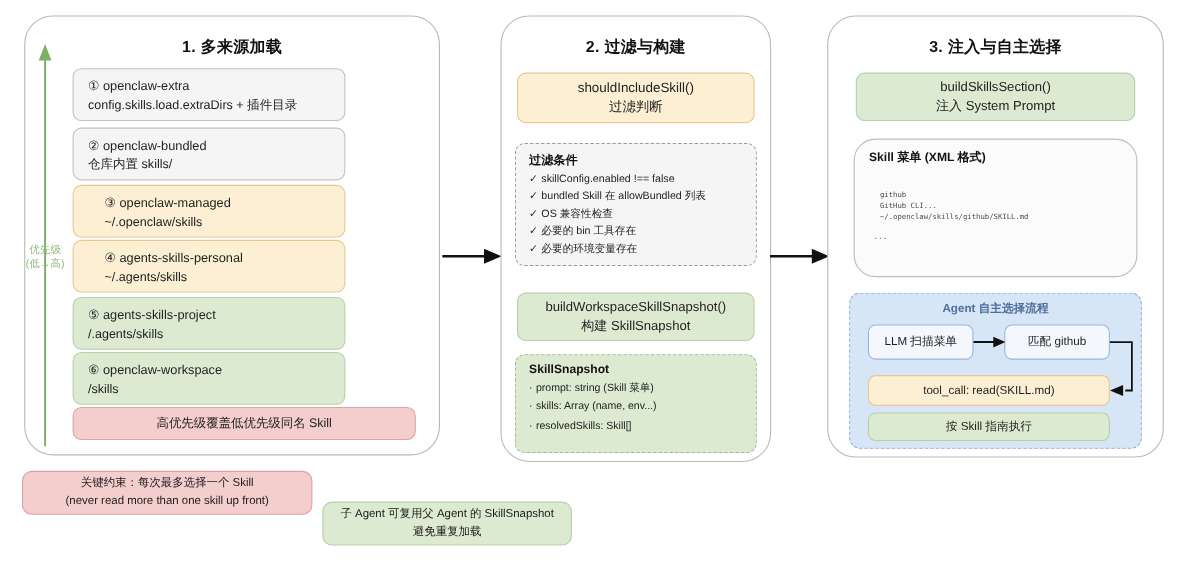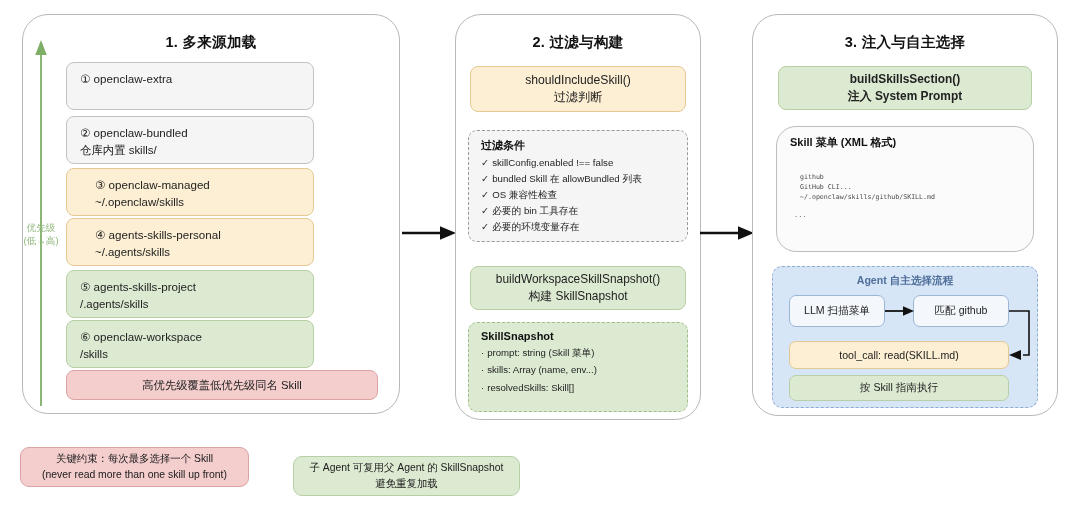--- a/index.html
+++ b/index.html
@@ -111,21 +111,21 @@
     list-style:none; font-size:9.6px; color:#232323;
     line-height:1.3; margin:0 0 5px 0; white-space:nowrap;
   }
   #skill-snapshot ul { margin:0; padding:0; }
   .dot { margin-right:3px; }
 
   
   #build-skills-section {
     left:778px; top:66px; width:254px; height:44px;
     display:flex; flex-direction:column; align-items:center; justify-content:center;
-    padding:0; font-size:11.9px; line-height:1.42;font-weight:bold;
+    padding:0; font-size:11.9px; line-height:1.42;
   }
   #skill-menu {
     position:absolute; left:776px; top:126px; width:258px; height:126px;
     border:1px solid #bdbdbd; border-radius:20px; background:#fbfbfb;
     padding:8px 13px;
   }
   #skill-menu .ttl { font-size:11px; font-weight:bold; color:#111; }
   #skill-menu pre {
     margin:22px 0 0 10px;
     font-family:"DejaVu Sans Mono","Liberation Mono",monospace;
@@ -156,21 +156,21 @@
   #af-tool  { left:16px;  top:74px;  width:220px; height:28px; background:#fcefd3; border:1px solid #e6c892; }
   #af-exec  { left:16px;  top:108px; width:220px; height:26px; background:#dcead2; border:1px solid #b7cfa6; }
   #af-connector { position:absolute; left:110px; top:26px; width:156px; height:78px; }
 
   
   .note {
     position:absolute; border-radius:9px;
     display:flex; flex-direction:column; align-items:center; justify-content:center;
     font-size:10.4px; line-height:1.5; text-align:center;
   }
-  #note-constraint { left:20px;  top:447px; width:229px; height:40px; background:#f4cdcd; border:1px solid #dda3a3;align-items:center; }
+  #note-constraint { left:20px;  top:428px; width:264px; height:40px; background:#f4cdcd; border:1px solid #dda3a3;align-items:center; }
   #note-reuse      { left:293px; top:456px; width:227px; height:40px; background:#dcead2; border:1px solid #b7cfa6; }
 </style>
 </head>
 <body>
 
 <div class="stage">
 
   <div class="panel" id="panel-1">
     <div class="panel-title">1. 多来源加载</div>
   </div>
@@ -179,20 +179,21 @@
     <line x1="11" y1="368" x2="11" y2="16" stroke="#7fae66" stroke-width="1.8"></line>
     <polygon points="11,2 5.2,17 16.8,17" fill="#7fae66"></polygon>
   </svg>
   <div id="priority-label">
     <div>优先级</div>
     <div>(低→高)</div>
   </div>
 
   <div class="box src grey" style="top:62px">
     <span class="l1">① openclaw-extra</span>
+    <span class="l2">config.skills.load.extraDirs + 插件目录</span>
   </div>
   <div class="box src grey" style="top:116px">
     <span class="l1">② openclaw-bundled</span>
     <span class="l2">仓库内置 skills/</span>
   </div>
   <div class="box src yellow" style="top:168px">
     <span class="l1">③ openclaw-managed</span>
     <span class="l2">~/.openclaw/skills</span>
   </div>
   <div class="box src yellow" style="top:218px">

